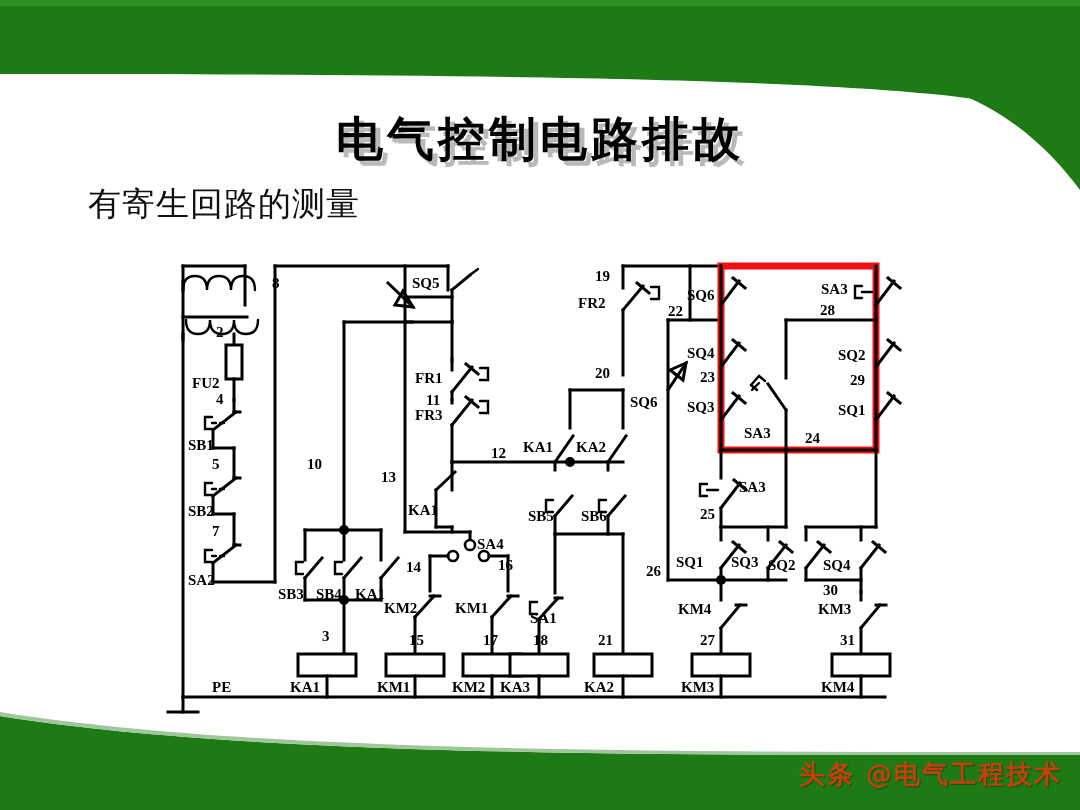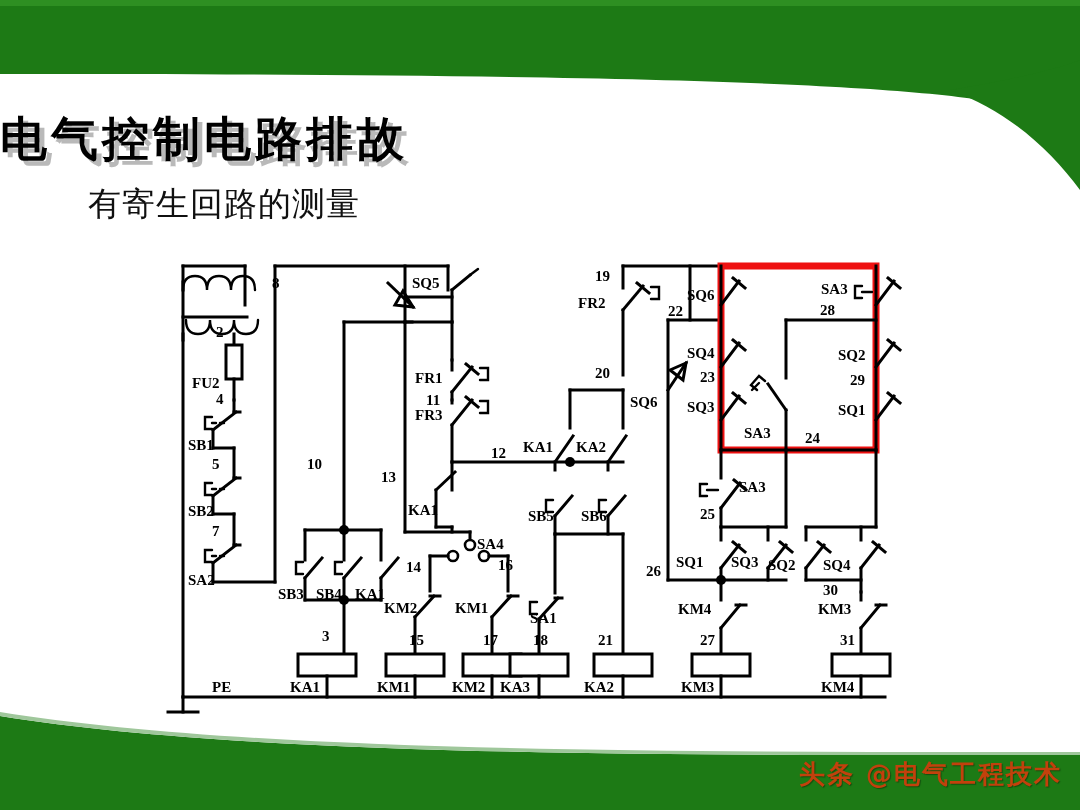--- a/index.html
+++ b/index.html
@@ -12,20 +12,21 @@
   }
   #stage{position:absolute;left:0;top:0;width:1080px;height:810px;overflow:hidden;background:#fff;}
 
   
   .band-svg{position:absolute;left:0;top:0;width:1080px;height:810px;pointer-events:none;}
 
   
   .title{
     position:absolute;
     left:0;top:108px;width:1080px;
+    text-align:center;
     font-family:"DejaVu Sans", sans-serif;
     font-weight:bold;
     font-size:47px;
     letter-spacing:4px;
     color:#000000;
     text-shadow:5px 5px 0px #b9b9b9;
     white-space:nowrap;
   }
   .subtitle{
     position:absolute;

